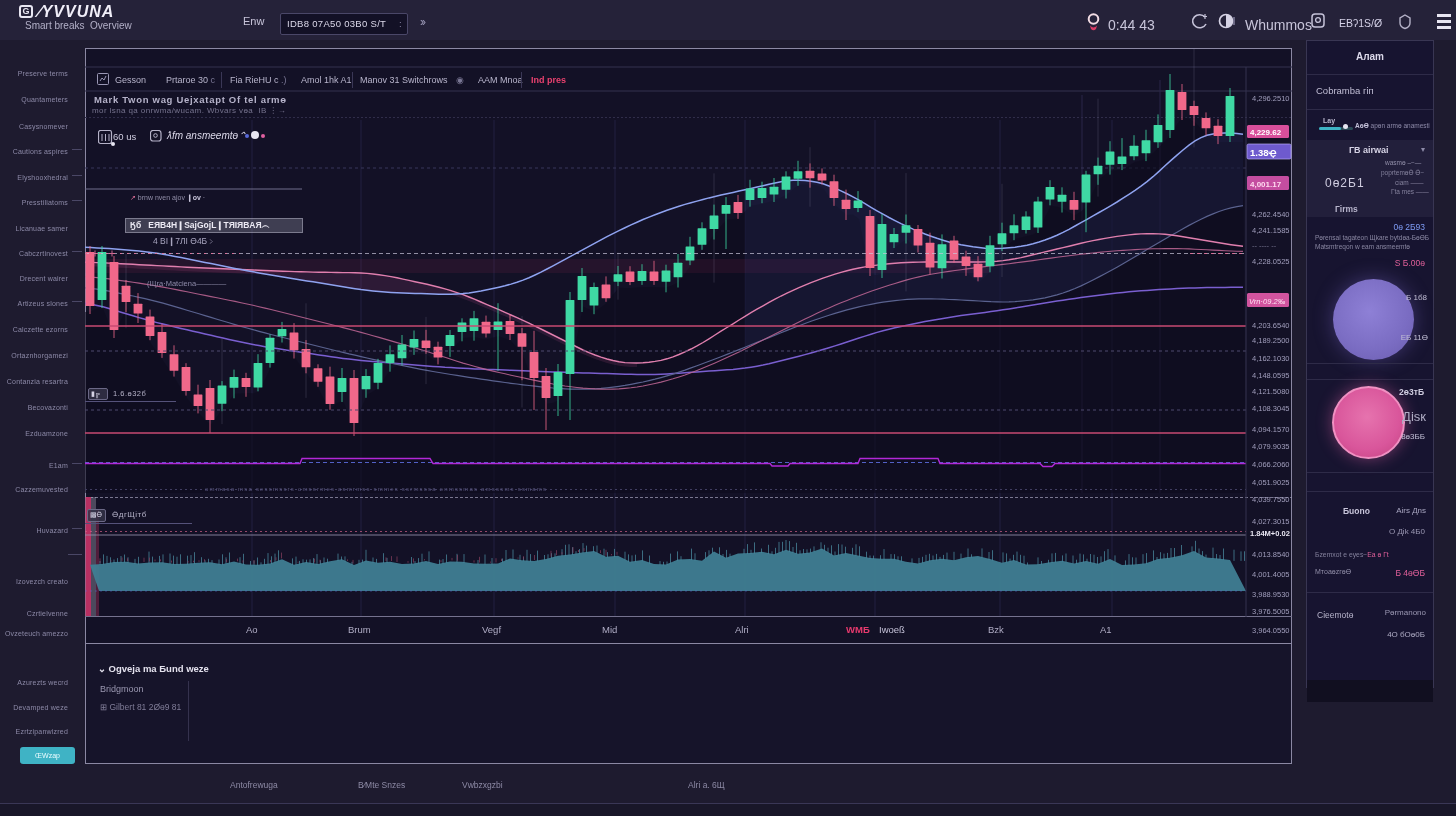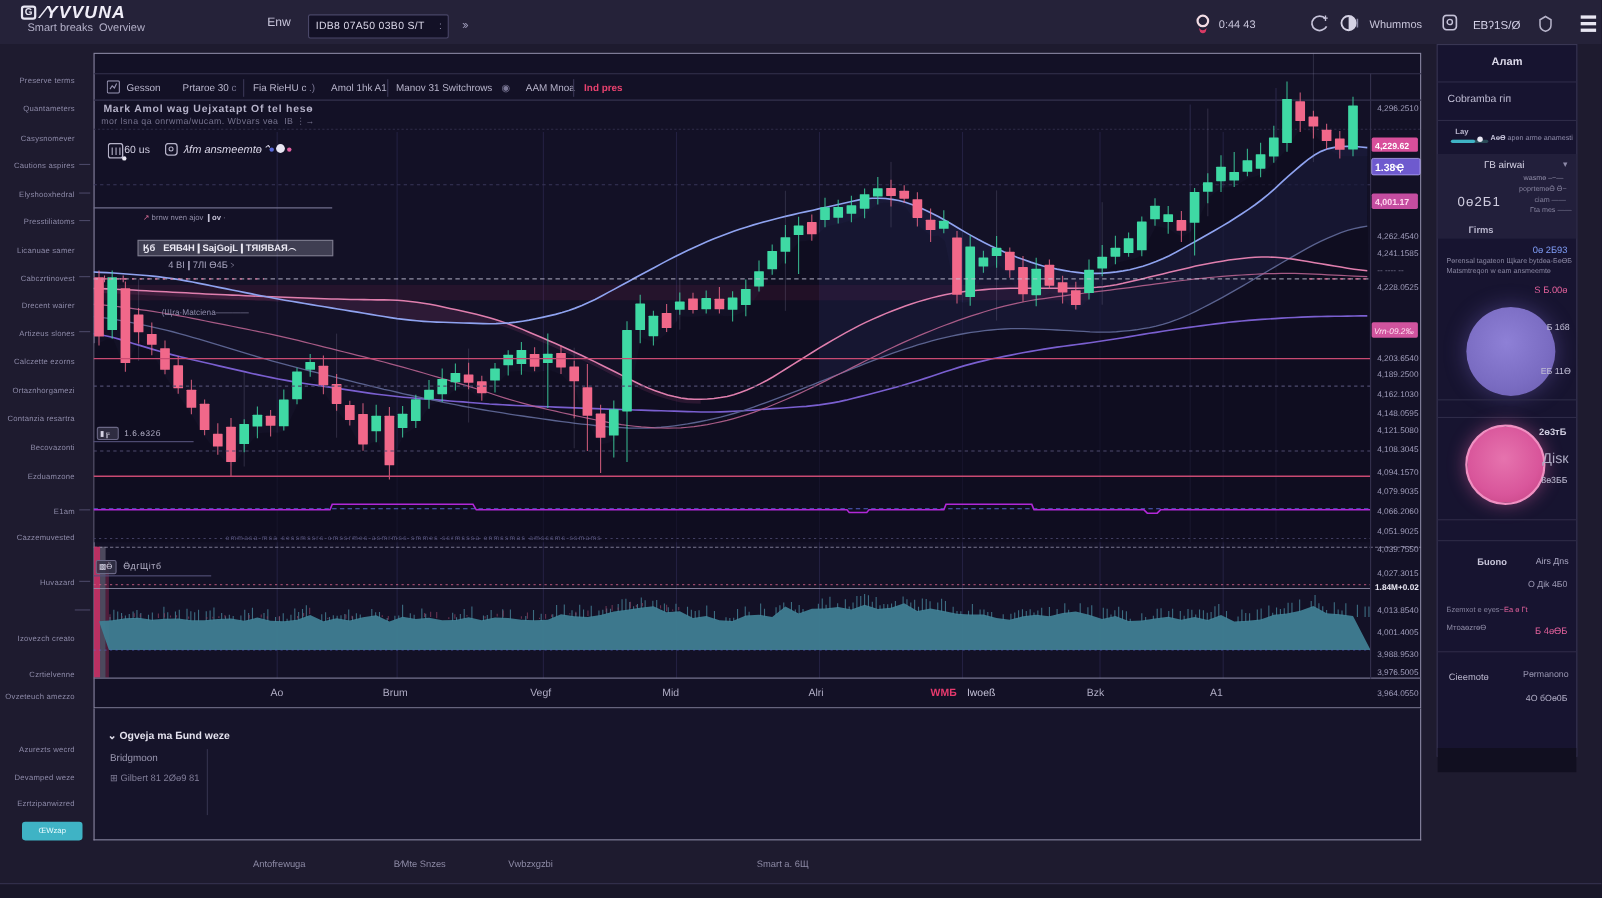--- a/index.html
+++ b/index.html
@@ -6,21 +6,21 @@
 .abs{position:absolute}
 .txt{color:#9d9ab5;white-space:nowrap}
 
 #topbar{position:absolute;left:0;top:0;width:1456px;height:40px;background:#252239}
 #logo{position:absolute;left:38px;top:3px;color:#f0eef8;font-weight:bold;font-style:italic;font-size:16px;letter-spacing:1px}
 #logoicon{position:absolute;left:19px;top:5px;width:14px;height:13px;border:2px solid #e8e6f2;border-radius:3px;color:#e8e6f2;font-size:9px;font-weight:bold;text-align:center;line-height:9px}
 .tab{position:absolute;top:20px;font-size:10px;color:#b3b0c8}
 #enw{position:absolute;left:243px;top:15px;font-size:11px;color:#c8c5da}
 #searchbox{position:absolute;left:280px;top:13px;width:128px;height:22px;background:#131126;border:1px solid #4a4768;border-radius:2px;color:#dcd9ea;font-size:9.5px;line-height:19px;padding-left:6px;letter-spacing:0.3px}
 #chev{position:absolute;left:420px;top:15px;color:#9a97b5;font-size:12px;letter-spacing:-2px}
-.ttxt{position:absolute;top:17px;color:#c8c5da;font-size:10px}
+.ttxt{position:absolute;top:17px;color:#c8c5da;font-size:14px}
 
 .ll{position:absolute;font-size:7px;color:#8d8aa8;right:1388px;white-space:nowrap;letter-spacing:0.2px}
 #lbtn{position:absolute;left:20px;top:747px;width:55px;height:17px;background:#3fb3c5;border-radius:3px;color:#eafcff;font-size:7px;text-align:center;line-height:17px}
 
 #panel{position:absolute;left:85px;top:48px;width:1207px;height:596px;background:#131126;border:1px solid #8b88a3}
 #botpanel{position:absolute;left:85px;top:644px;width:1207px;height:120px;background:#16142a;border:1px solid #8b88a3;border-top:none}
 .tbitem{position:absolute;top:74.5px;font-size:9px;color:#b8b5cc;white-space:nowrap}
 .tbsep{position:absolute;top:72px;width:1px;height:16px;background:#3a3756}
 
 #rsb{position:absolute;left:1306px;top:40px;width:128px;height:648px;background:#171430;border:1px solid #393653}
@@ -419,21 +419,21 @@
 <div class="tbsep" style="left:221px"></div>
 <div class="tbitem" style="left:230px">Fia RieHU c <span style="color:#7a7795">.)</span></div>
 <div class="tbitem" style="left:301px">Amol 1hk A1</div>
 <div class="tbsep" style="left:352px"></div>
 <div class="tbitem" style="left:360px">Manov 31 Switchrows</div>
 <div class="tbitem" style="left:456px;color:#7a7795">◉</div>
 <div class="tbitem" style="left:478px">AAM Mnoa</div>
 <div class="tbsep" style="left:521px"></div>
 <div class="tbitem" style="left:531px;color:#e8416e;font-weight:bold">Ind pres</div>
 
-<div class="abs txt" style="left:94px;top:94px;font-size:9.5px;letter-spacing:0.7px;color:#b6b3ca;font-weight:bold">Mark Amol wag Uejxatapt Of tel hesө</div>
+<div class="abs txt" style="left:94px;top:94px;font-size:9.5px;letter-spacing:0.7px;color:#b6b3ca;font-weight:bold">Mark Twon wag Uejxatapt Of tel armө</div>
 <div class="abs txt" style="left:92px;top:106px;font-size:8px;letter-spacing:0.4px;color:#76738e">mor lsna qa onrwma/wucam. Wbvars vөa &nbsp;IB ⋮→</div>
 
 <svg class="abs" style="left:98px;top:130px" width="15" height="15" viewBox="0 0 15 15">
  <rect x="0.5" y="0.5" width="13" height="13" rx="2" fill="none" stroke="#b5b2c8" stroke-width="1.2"></rect>
  <path d="M4,4 v7 M7.5,4 v7 M11,4 v7" stroke="#b5b2c8" stroke-width="1"></path>
 </svg>
 <div class="abs txt" style="left:113px;top:131px;font-size:9.5px;color:#d0cde0">60 us</div>
 <div class="abs" style="left:111px;top:142px;width:4px;height:4px;border-radius:50%;background:#e8e6f2"></div>
 <svg class="abs" style="left:150px;top:130px" width="12" height="12" viewBox="0 0 12 12">
  <rect x="0.5" y="0.5" width="10.5" height="10.5" rx="2.5" fill="none" stroke="#b5b2c8" stroke-width="1.2"></rect>
@@ -461,38 +461,38 @@
 <div id="botpanel"></div>
 <div class="abs txt" style="left:98px;top:663px;font-size:9.5px;color:#e4e2ee;font-weight:bold">⌄ Ogveja ma Бund weze</div>
 <div class="abs txt" style="left:100px;top:684px;font-size:9px;color:#9a97b0">Bridgmoon</div>
 <div class="abs txt" style="left:100px;top:702px;font-size:8.5px;color:#807d98">⊞ Gilbert 81 2Øө9 81</div>
 <div class="abs" style="left:188px;top:681px;width:1px;height:60px;background:#35324e"></div>
 
 <div id="footer">
  <div class="f" style="left:230px">Antofrewuga</div>
  <div class="f" style="left:358px">B∕Mte Snzes</div>
  <div class="f" style="left:462px">Vwbzxgzbi</div>
- <div class="f" style="left:688px">Smart a. 6Щ</div>
+ <div class="f" style="left:688px">Alri a. 6Щ</div>
 </div>
 <div class="abs" style="left:0px;top:803px;width:1456px;height:1px;background:#3a3756"></div>
 <div class="abs" style="left:0px;top:804px;width:1456px;height:12px;background:#191729"></div>
 
 <div id="rsb">
   <div class="rs" style="left:0;top:10px;width:126px;text-align:center;color:#dcd9ea;font-size:10px;font-weight:bold">Aлam</div>
   <div class="rsep" style="top:33px"></div>
   <div class="rs" style="left:9px;top:44px;color:#c0bdd4;font-size:9.5px">Cоbramba гіп</div>
   <div class="rsep" style="top:68px"></div>
   <div class="rs" style="left:16px;top:76px;color:#b8b5cc;font-size:7px;font-weight:bold">Lаy</div>
   <div class="rs" style="left:12px;top:86px;width:34px;height:3px;background:#2a4a56;border-radius:2px"></div>
   <div class="rs" style="left:12px;top:86px;width:22px;height:3px;background:#3fb3c5;border-radius:2px"></div>
   <div class="rs" style="left:36px;top:83px;width:5px;height:5px;border-radius:50%;background:#e8e6f2"></div>
   <div class="rs" style="left:48px;top:81px;color:#8d8aa8;font-size:6.5px"><b style="color:#c5c2da">АөӨ</b> apөn armө anamesti</div>
 
   <div class="rs" style="left:0;top:99px;width:126px;height:77px;background:#221f3b"></div>
-  <div class="rs" style="left:42px;top:104px;color:#d5d2e4;font-size:9px;font-weight:normal">ГB airwai</div>
+  <div class="rs" style="left:42px;top:104px;color:#d5d2e4;font-size:9px;font-weight:bold">ГB airwai</div>
   <div class="rs" style="left:114px;top:104px;color:#8d8aa8;font-size:8px">▾</div>
   <div class="rs" style="left:78px;top:118px;color:#918ea8;font-size:6.5px">wаsmө –−—</div>
   <div class="rs" style="left:74px;top:128px;color:#84819c;font-size:6.5px">pоprtemөӪ Ӫ−</div>
   <div class="rs" style="left:18px;top:135px;color:#cfccdf;font-size:12px;letter-spacing:1px">0ө2Б1</div>
   <div class="rs" style="left:88px;top:138px;color:#84819c;font-size:6.5px">cіаm ——</div>
   <div class="rs" style="left:84px;top:147px;color:#84819c;font-size:6.5px">Гta mes ——</div>
   <div class="rs" style="left:28px;top:163px;color:#b8b5cc;font-size:8.5px;font-weight:bold">Гirms</div>
 
   <div class="rs" style="right:8px;top:181px;color:#7f9cf5;font-size:8.5px">0ө 2Б93</div>
   <div class="rs" style="left:8px;top:193px;color:#8a87a2;font-size:6.5px">Pөrensal tаgateon Щkare bуtdөa‑БөӨБ</div>

